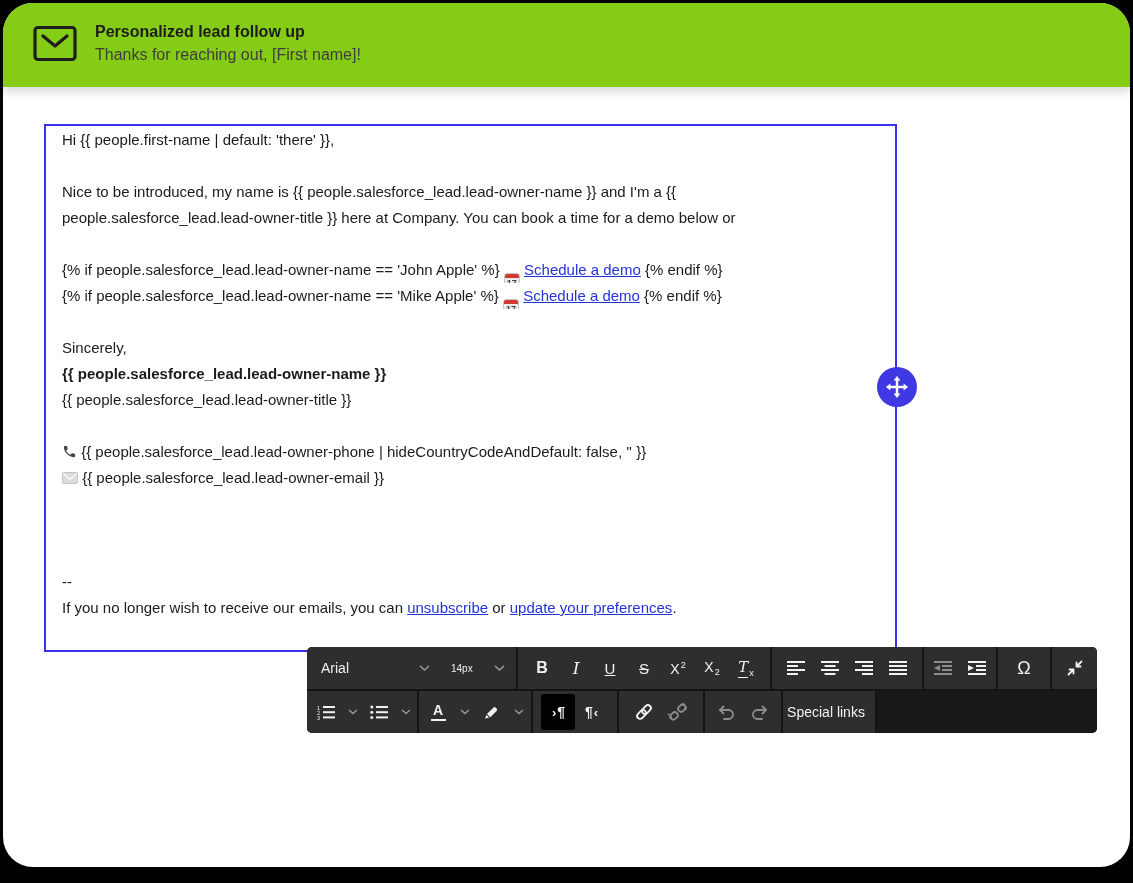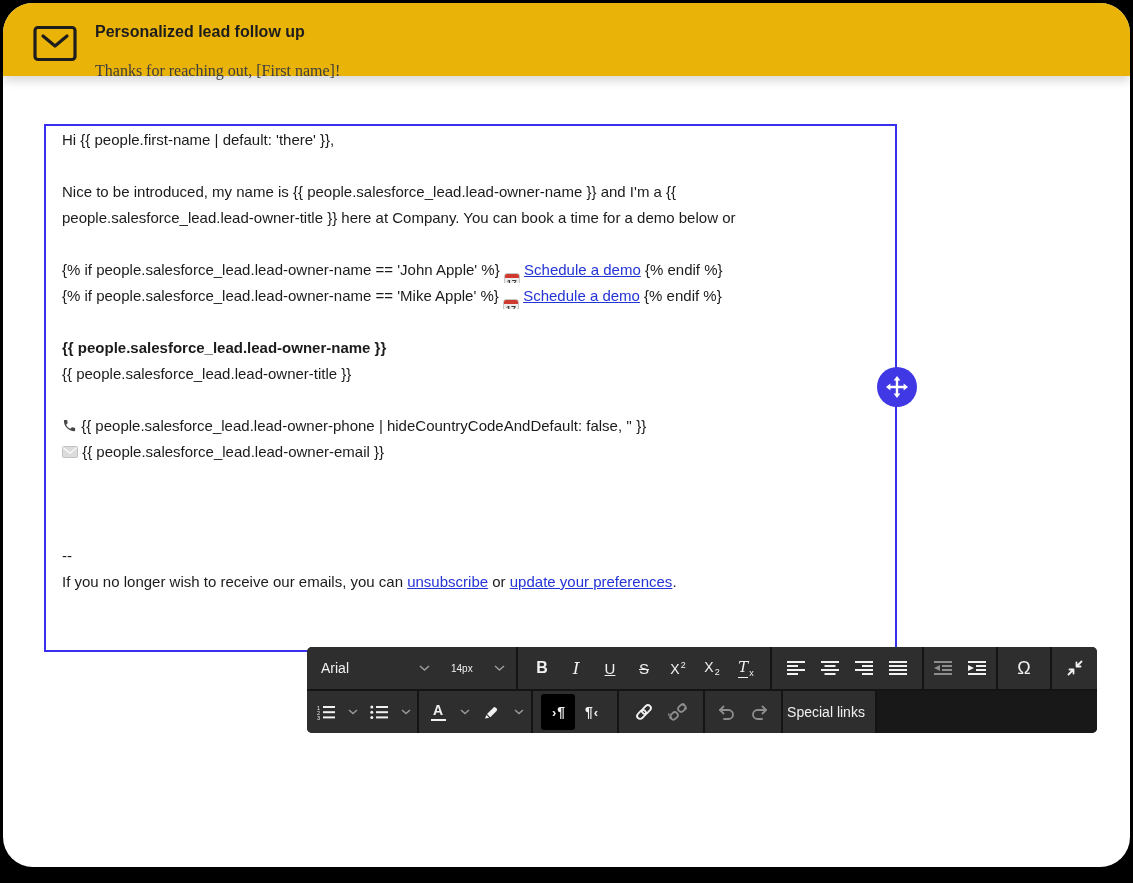--- a/index.html
+++ b/index.html
@@ -2,25 +2,25 @@
 <html style="--editor-border: #3a30f0; --link: #2433d6; --drag-handle: #4038e4; --toolbar-active-button: #000000; --calendar-red: #cf3a30;"><head>
 <meta charset="utf-8">
 <style>
   html,body{margin:0;padding:0;background:#000;}
   .stage{position:relative;width:1133px;height:883px;background:#000;overflow:hidden;
          font-family:"Liberation Sans",sans-serif;}
   .card{position:absolute;left:3px;top:3px;right:3px;bottom:16px;background:#fff;
         border-radius:30px;overflow:hidden;z-index:1;}
 
   
-  .header{position:absolute;left:0;top:0;right:0;height:73px;background:#eab308;
+  .header{position:absolute;left:0;top:0;right:0;height:84px;background:#84cc16;
           box-shadow:0 5px 9px rgba(0,0,0,0.15);z-index:2;text-align:right;}
   .env-icon{position:absolute;left:30px;top:22px;width:44px;height:37px;}
   .header-title{position:absolute;left:92px;top:20px;font-size:16px;font-weight:700;color:#1d1d1d;}
-  .header-sub{position:absolute;left:92px;top:59px;font-size:16px;color:#3e3e3e;font-family:Liberation Serif, serif;}
+  .header-sub{position:absolute;left:92px;top:43px;font-size:16px;color:#3e3e3e;}
 
   
   .editor{position:absolute;left:44px;top:124px;width:853px;height:528px;box-sizing:border-box;
           border:2px solid var(--editor-border,#3a30f0);background:#fff;z-index:10;
           padding:1px 16px;font-size:15px;line-height:26px;color:#1b1b1b;cursor:text;}
   .line{height:26px;white-space:pre;overflow:hidden;}
   .line a{color:var(--link,#2433d6);text-decoration:underline;cursor:pointer;}
   .line strong{font-weight:700;}
 
   .cal{display:inline-flex;flex-direction:column;width:16px;height:17px;border-radius:3px;
@@ -95,20 +95,21 @@
 
   <div class="editor" id="email-body">
       <div class="line"><span>Hi {{ people.first-name | default: 'there' }},</span></div>
       <div class="line">&nbsp;</div>
       <div class="line"><span>Nice to be introduced, my name is {{ people.salesforce_lead.lead-owner-name }} and I'm a {{</span></div>
       <div class="line"><span>people.salesforce_lead.lead-owner-title }} here at Company. You can book a time for a demo below or</span></div>
       <div class="line">&nbsp;</div>
       <div class="line"><span>{% if people.salesforce_lead.lead-owner-name == 'John Apple' %} </span><span class="cal"><span class="cal-top"></span><span class="cal-day">17</span></span><span> </span><a href="#">Schedule a demo</a><span> {% endif %}</span></div>
       <div class="line"><span>{% if people.salesforce_lead.lead-owner-name == 'Mike Apple' %} </span><span class="cal"><span class="cal-top"></span><span class="cal-day">17</span></span><span> </span><a href="#">Schedule a demo</a><span> {% endif %}</span></div>
       <div class="line">&nbsp;</div>
+      <div class="line"><span>Sincerely,</span></div>
       <div class="line"><strong>{{ people.salesforce_lead.lead-owner-name }}</strong></div>
       <div class="line"><span>{{ people.salesforce_lead.lead-owner-title }}</span></div>
       <div class="line">&nbsp;</div>
       <div class="line"><span class="inline-ic"><svg width="15" height="15" viewBox="0 0 24 24">
             <path fill="#474747" d="M6.62 10.79c1.44 2.83 3.76 5.14 6.59 6.59l2.2-2.21c.27-.27.67-.36 1.02-.24 1.12.37 2.33.57 3.57.57.55 0 1 .45 1 1V20c0 .55-.45 1-1 1-9.39 0-17-7.61-17-17 0-.55.45-1 1-1h3.5c.55 0 1 .45 1 1 0 1.25.2 2.45.57 3.57.11.35.03.74-.25 1.02l-2.2 2.2z"></path>
           </svg></span><span> {{ people.salesforce_lead.lead-owner-phone | hideCountryCodeAndDefault: false, '' }}</span></div>
       <div class="line"><span class="inline-ic"><svg width="16" height="14" viewBox="0 0 16 14">
             <rect x="0.5" y="1.5" width="15" height="11" rx="1.2" fill="#dcdcdc" stroke="#c2c2c2"></rect>
             <path d="M1.2 2.6 L8 8.2 L14.8 2.6" fill="none" stroke="#ffffff" stroke-width="1.2"></path>
           </svg></span><span> {{ people.salesforce_lead.lead-owner-email }}</span></div>

